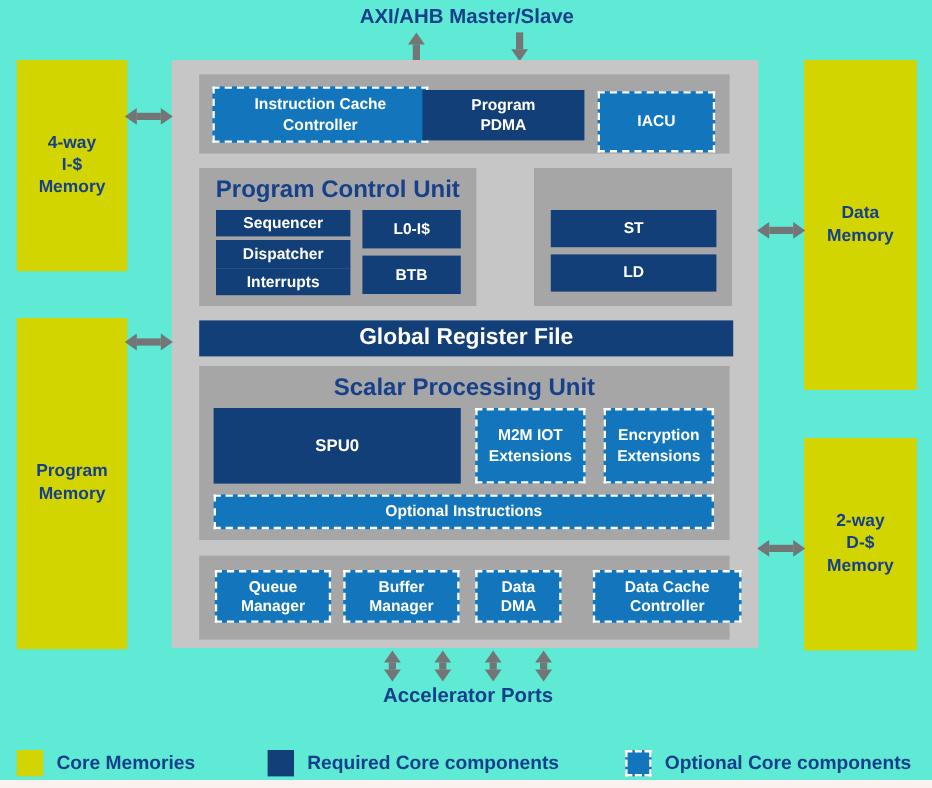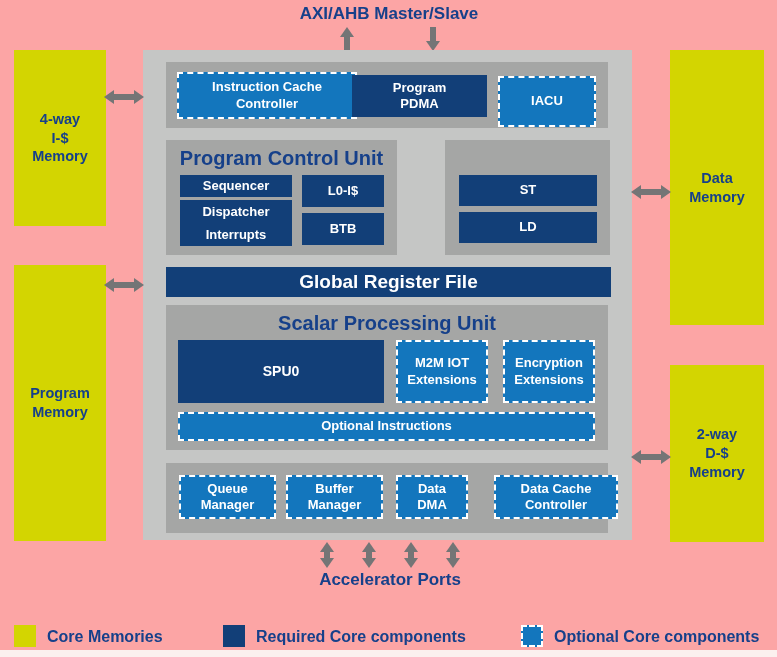--- a/index.html
+++ b/index.html
@@ -1,17 +1,17 @@
 <!DOCTYPE html>
 <html style="--navy: #123f78; --blue: #1376bd; --yellow: #d3d501; --title-blue: #16408a; --container-gray: #c5c6c5; --panel-gray: #a5a6a5; --arrow-gray: #747576; --strip-pink: #fbf0ee;"><head>
 <meta charset="utf-8">
 <style>
   html,body{margin:0;padding:0;background:#fff;}
   .canvas{
-    position:relative;width:777px;height:657px;background:#fca5a5;overflow:hidden;
+    position:relative;width:777px;height:657px;background:#5eead4;overflow:hidden;
     font-family:"Liberation Sans", sans-serif;
   }
   .container{position:absolute;background:var(--container-gray);}
   .panel{position:absolute;background:var(--panel-gray);}
   .breq{
     position:absolute;background:var(--navy);color:#fff;font-weight:bold;
     display:flex;align-items:center;justify-content:center;text-align:center;
     white-space:pre-line;font-size:13px;line-height:1.25;
   }
   .bopt{

